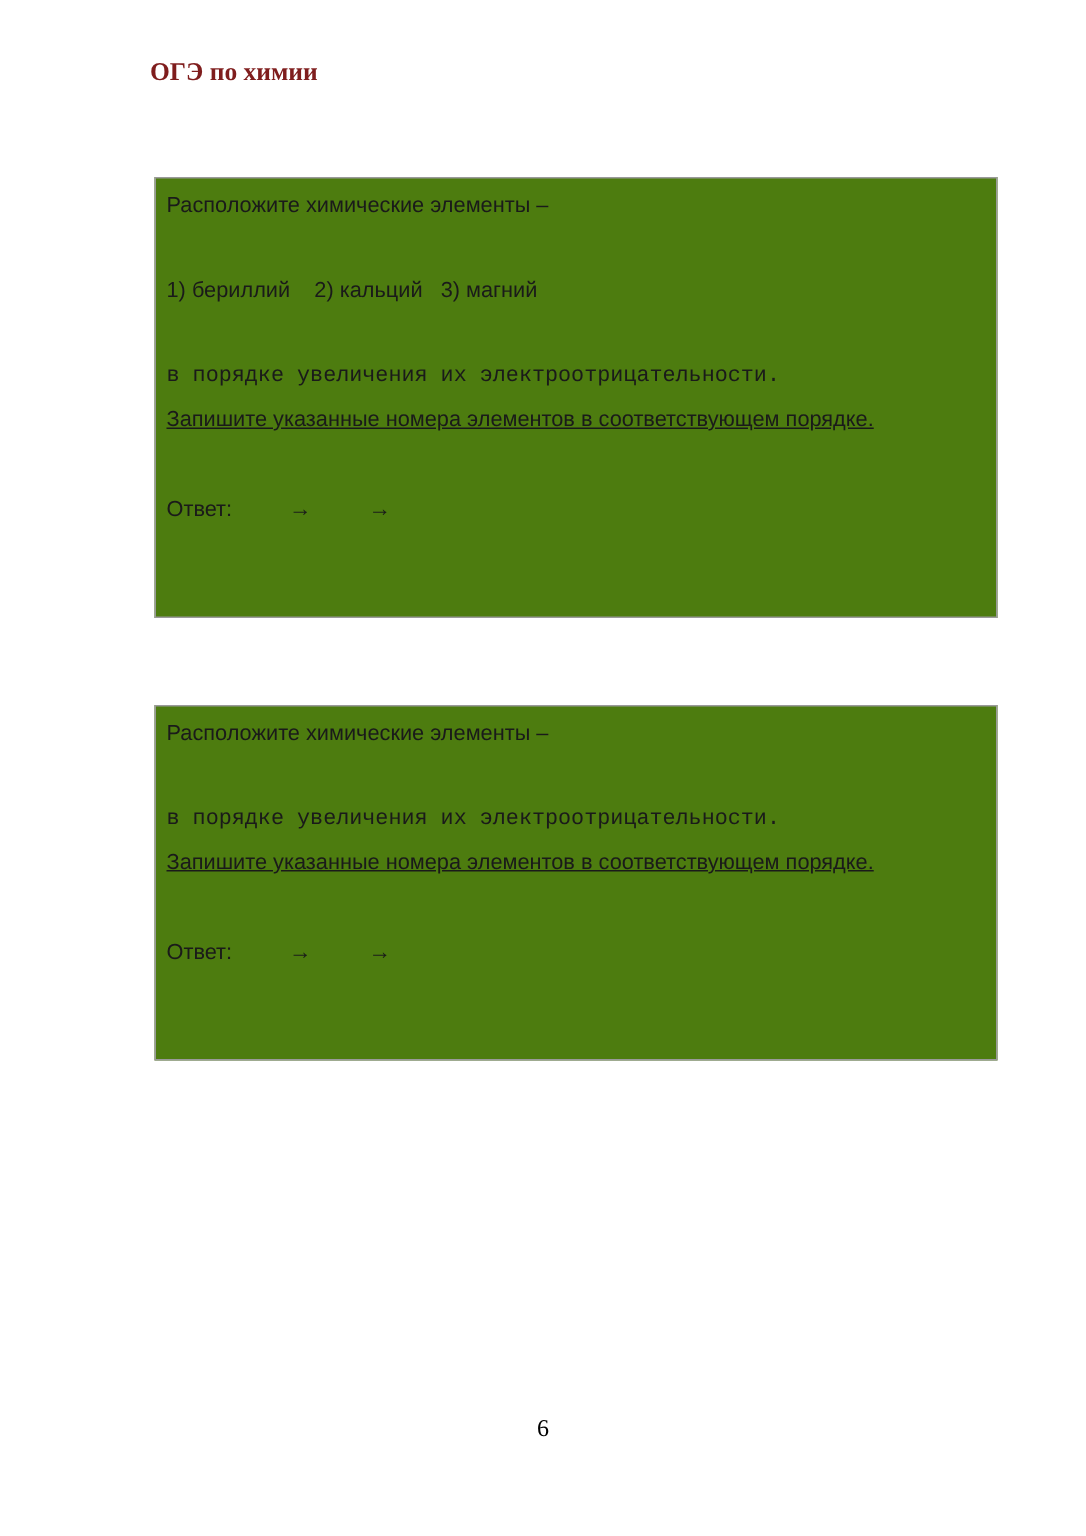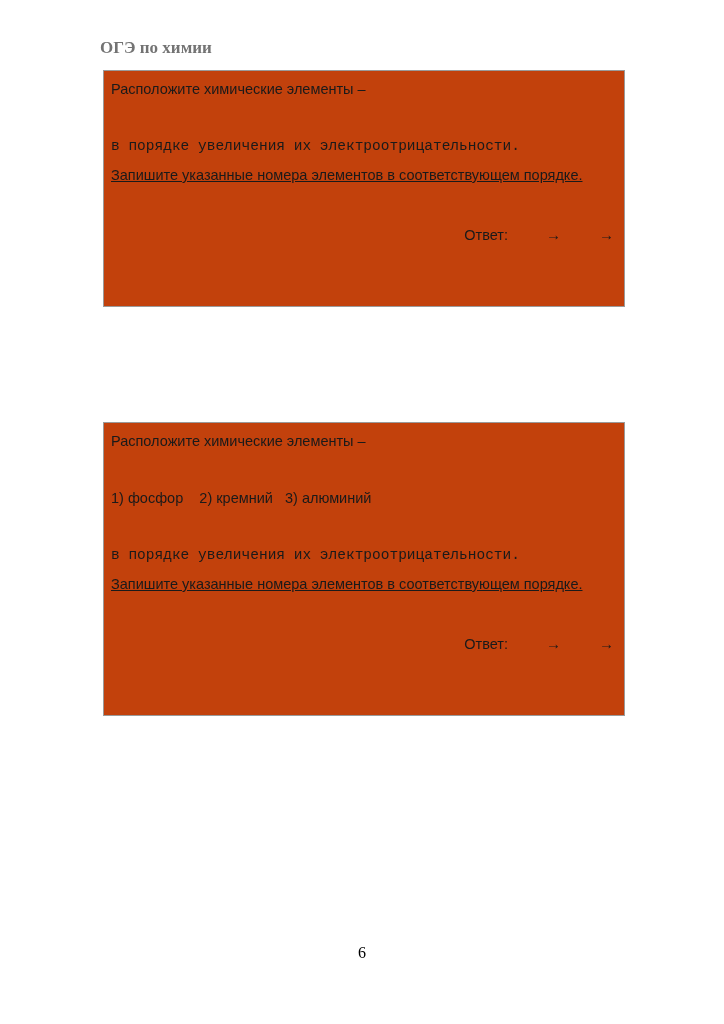--- a/index.html
+++ b/index.html
@@ -17,42 +17,43 @@
     background: #ffffff;
     overflow: hidden;
   }
   .doc-title {
     position: absolute;
     top: 38px;
     left: 100px;
     font-family: "Liberation Serif", serif;
     font-weight: bold;
     font-size: 17px;
-    color: #737373;
+    color: #7f1d1d;
   }
   .task-box {
     position: absolute;
     left: 103px;
-    width: 522px;
+    width: 562px;
     border: 1px solid #9a9a9a;
-    background: #c2410c;
+    background: #4d7c0f;
     padding: 9px 10px 62px 7px;
+    margin-top: 48px;
   }
   .task-box.first { top: 70px; }
   .task-box.second { top: 422px; }
   .line {
     font-size: 14.5px;
     line-height: 18px;
     color: #1a1a1a;
     white-space: pre-wrap;
   }
   .line.options    { margin-top: 39px; }
   .line.criterion  { margin-top: 39px; font-family: Liberation Mono, monospace; }
   .line.instruction{ margin-top: 11px; text-decoration: underline; }
-  .line.answer     { margin-top: 42px; text-align: right; }
+  .line.answer     { margin-top: 42px; }
   .arrow {
     display: inline-block;
     margin-left: 38px;
     font-size: 15px;
   }
   .page-number {
     position: absolute;
     left: 0;
     right: 0;
     bottom: 62px;
@@ -64,28 +65,28 @@
 </style>
 </head>
 <body>
 
 <div class="page">
 
   <h1 class="doc-title">ОГЭ по химии</h1>
 
   <div class="task-box first">
     <p class="line prompt">Расположите химические элементы –</p>
+    <p class="line options">1) бериллий    2) кальций   3) магний</p>
     <p class="line criterion">в порядке увеличения их электроотрицательности.</p>
     <p class="line instruction">Запишите указанные номера элементов в соответствующем порядке.</p>
     <p class="line answer"><span>Ответ:</span><span class="arrow">→</span><span class="arrow">→</span></p>
   </div>
 
   <div class="task-box second">
     <p class="line prompt">Расположите химические элементы –</p>
-    <p class="line options">1) фосфор    2) кремний   3) алюминий</p>
     <p class="line criterion">в порядке увеличения их электроотрицательности.</p>
     <p class="line instruction">Запишите указанные номера элементов в соответствующем порядке.</p>
     <p class="line answer"><span>Ответ:</span><span class="arrow">→</span><span class="arrow">→</span></p>
   </div>
 
   <div class="page-number">6</div>
 
 </div>
 
 </body></html>

